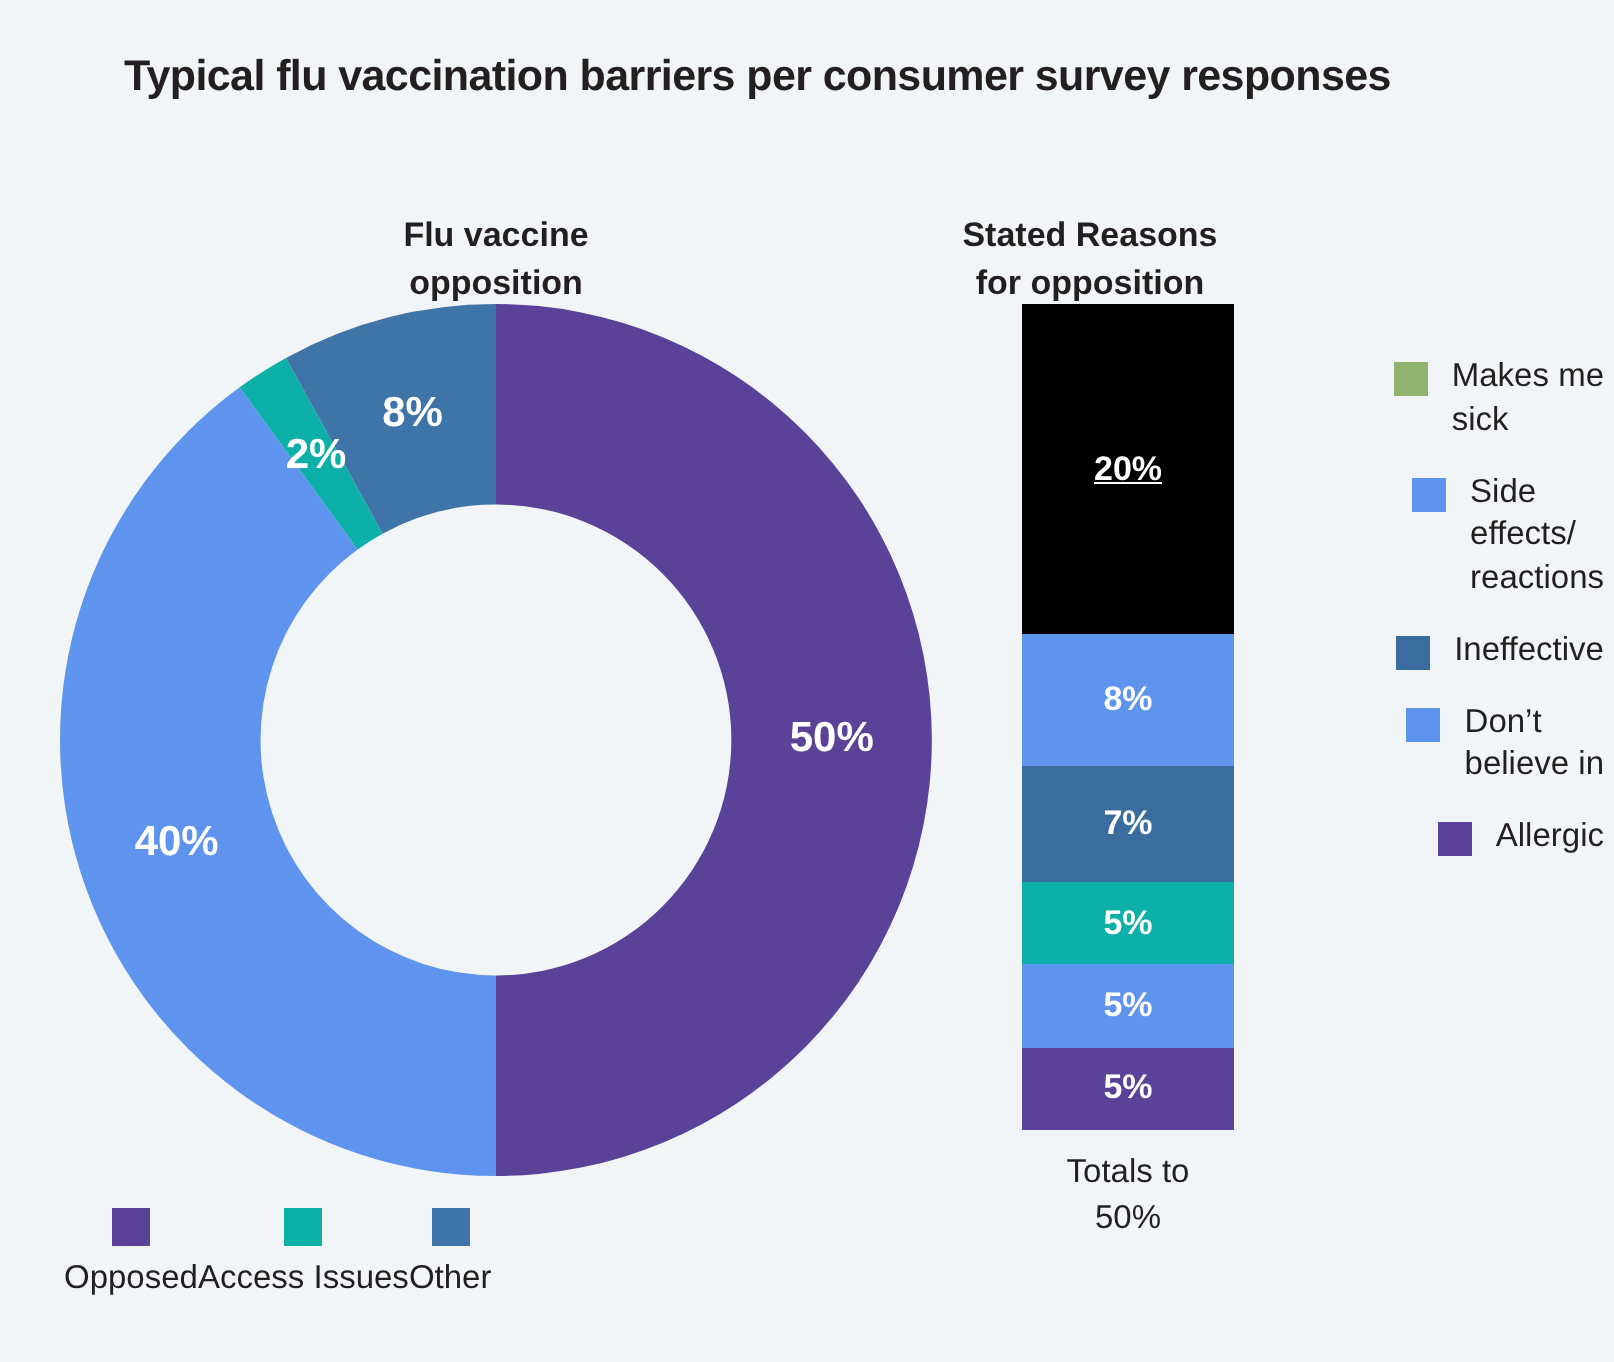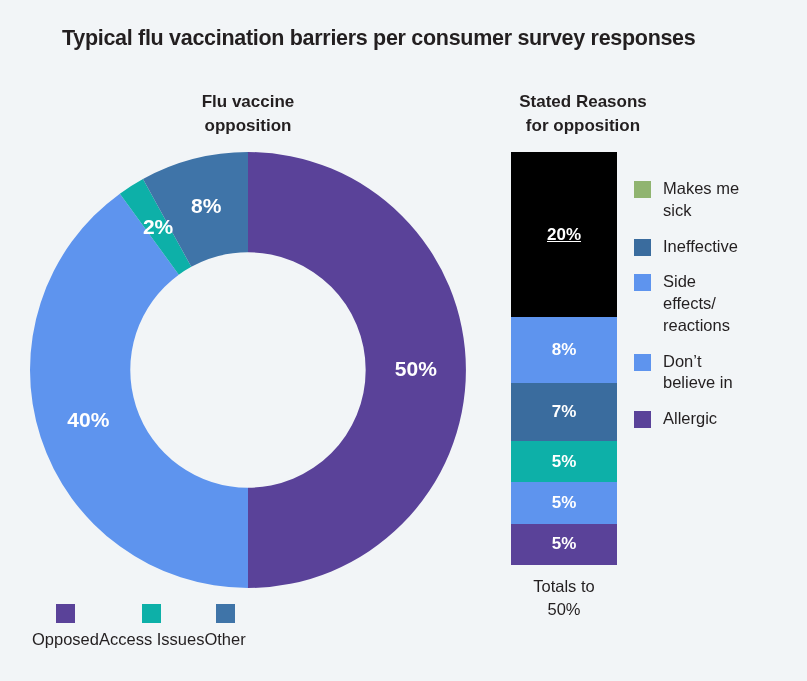--- a/index.html
+++ b/index.html
@@ -32,28 +32,29 @@
 
   
   .panel-heading {
     position: absolute;
     text-align: center;
     font-size: 17px;
     font-weight: bold;
     color: #231F20;
     line-height: 1.42;
     white-space: pre-line;
+    margin-top: 16px;
   }
   #donut-heading {
     left: 128px;
     top: 90px;
     width: 240px;
   }
   #bar-heading {
-    left: 487px;
+    left: 449px;
     top: 90px;
     width: 192px;
   }
 
   
   #donut-panel {
     position: absolute;
     left: 30px;
     top: 152px;
     width: 436px;
@@ -132,20 +133,21 @@
   #reasons-legend {
     position: absolute;
     left: 634px;
     top: 178px;
     width: 168px;
   }
   .rl-item {
     display: flex;
     align-items: flex-start;
     margin-bottom: 14px;
+    justify-content: flex-end;
   }
   .rl-swatch {
     width: 17px;
     height: 17px;
     flex: 0 0 17px;
     margin-top: 3px;
   }
   .rl-label {
     margin-left: 12px;
     font-size: 16.5px;
@@ -221,30 +223,30 @@
 <div id="bar-total">Totals to
 50%</div>
 
 <div id="reasons-legend">
   <div class="rl-item">
     <span class="rl-swatch" style="background: rgb(144, 180, 112);"></span>
     <span class="rl-label">Makes me
 sick</span>
   </div>
   <div class="rl-item">
-    <span class="rl-swatch" style="background: rgb(58, 108, 158);"></span>
-    <span class="rl-label">Ineffective</span>
-  </div>
-  <div class="rl-item">
     <span class="rl-swatch" style="background: rgb(94, 148, 238);"></span>
     <span class="rl-label">Side
 effects/
 reactions</span>
   </div>
   <div class="rl-item">
+    <span class="rl-swatch" style="background: rgb(58, 108, 158);"></span>
+    <span class="rl-label">Ineffective</span>
+  </div>
+  <div class="rl-item">
     <span class="rl-swatch" style="background: rgb(94, 148, 238);"></span>
     <span class="rl-label">Don’t
 believe in</span>
   </div>
   <div class="rl-item">
     <span class="rl-swatch" style="background: rgb(90, 66, 153);"></span>
     <span class="rl-label">Allergic</span>
   </div>
 </div>
 

